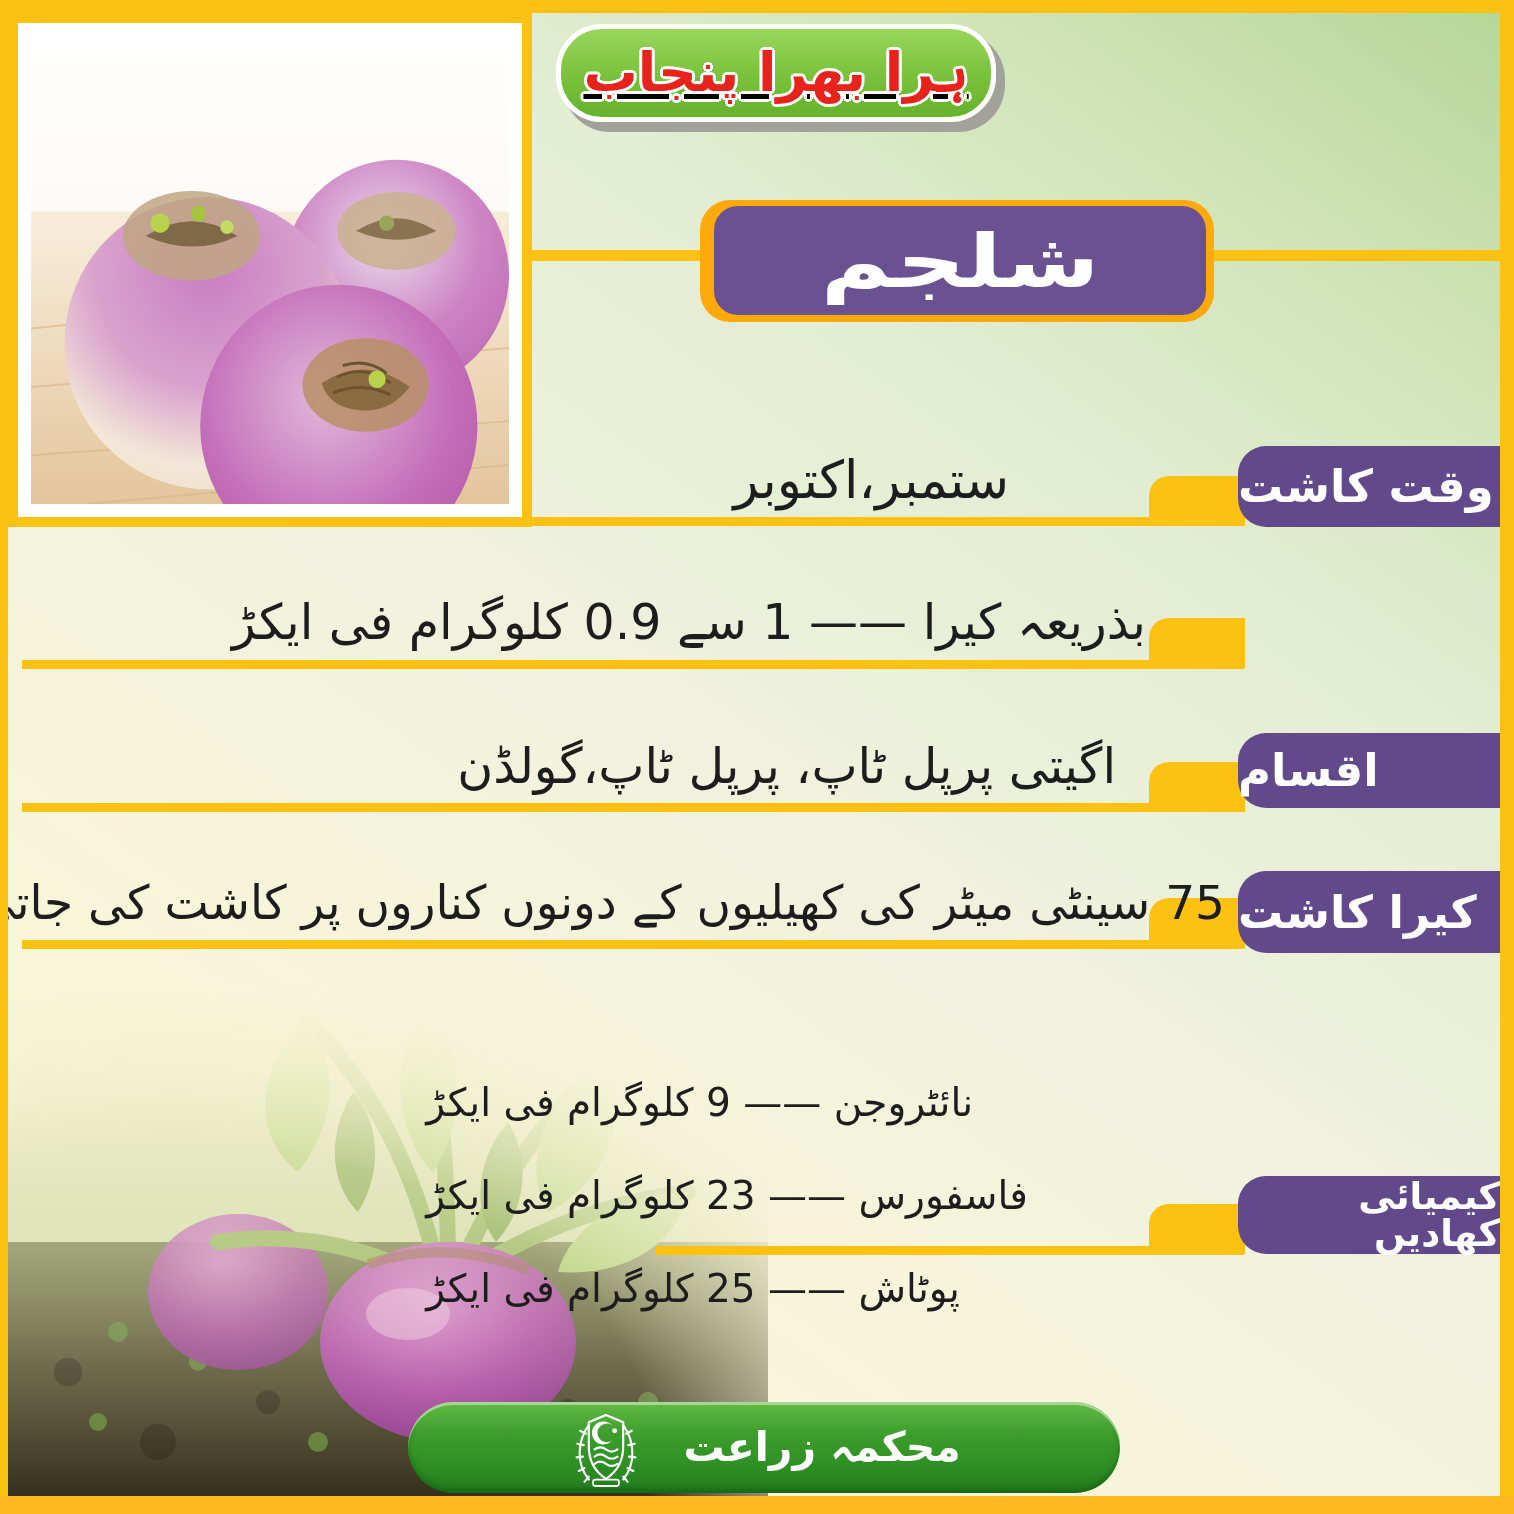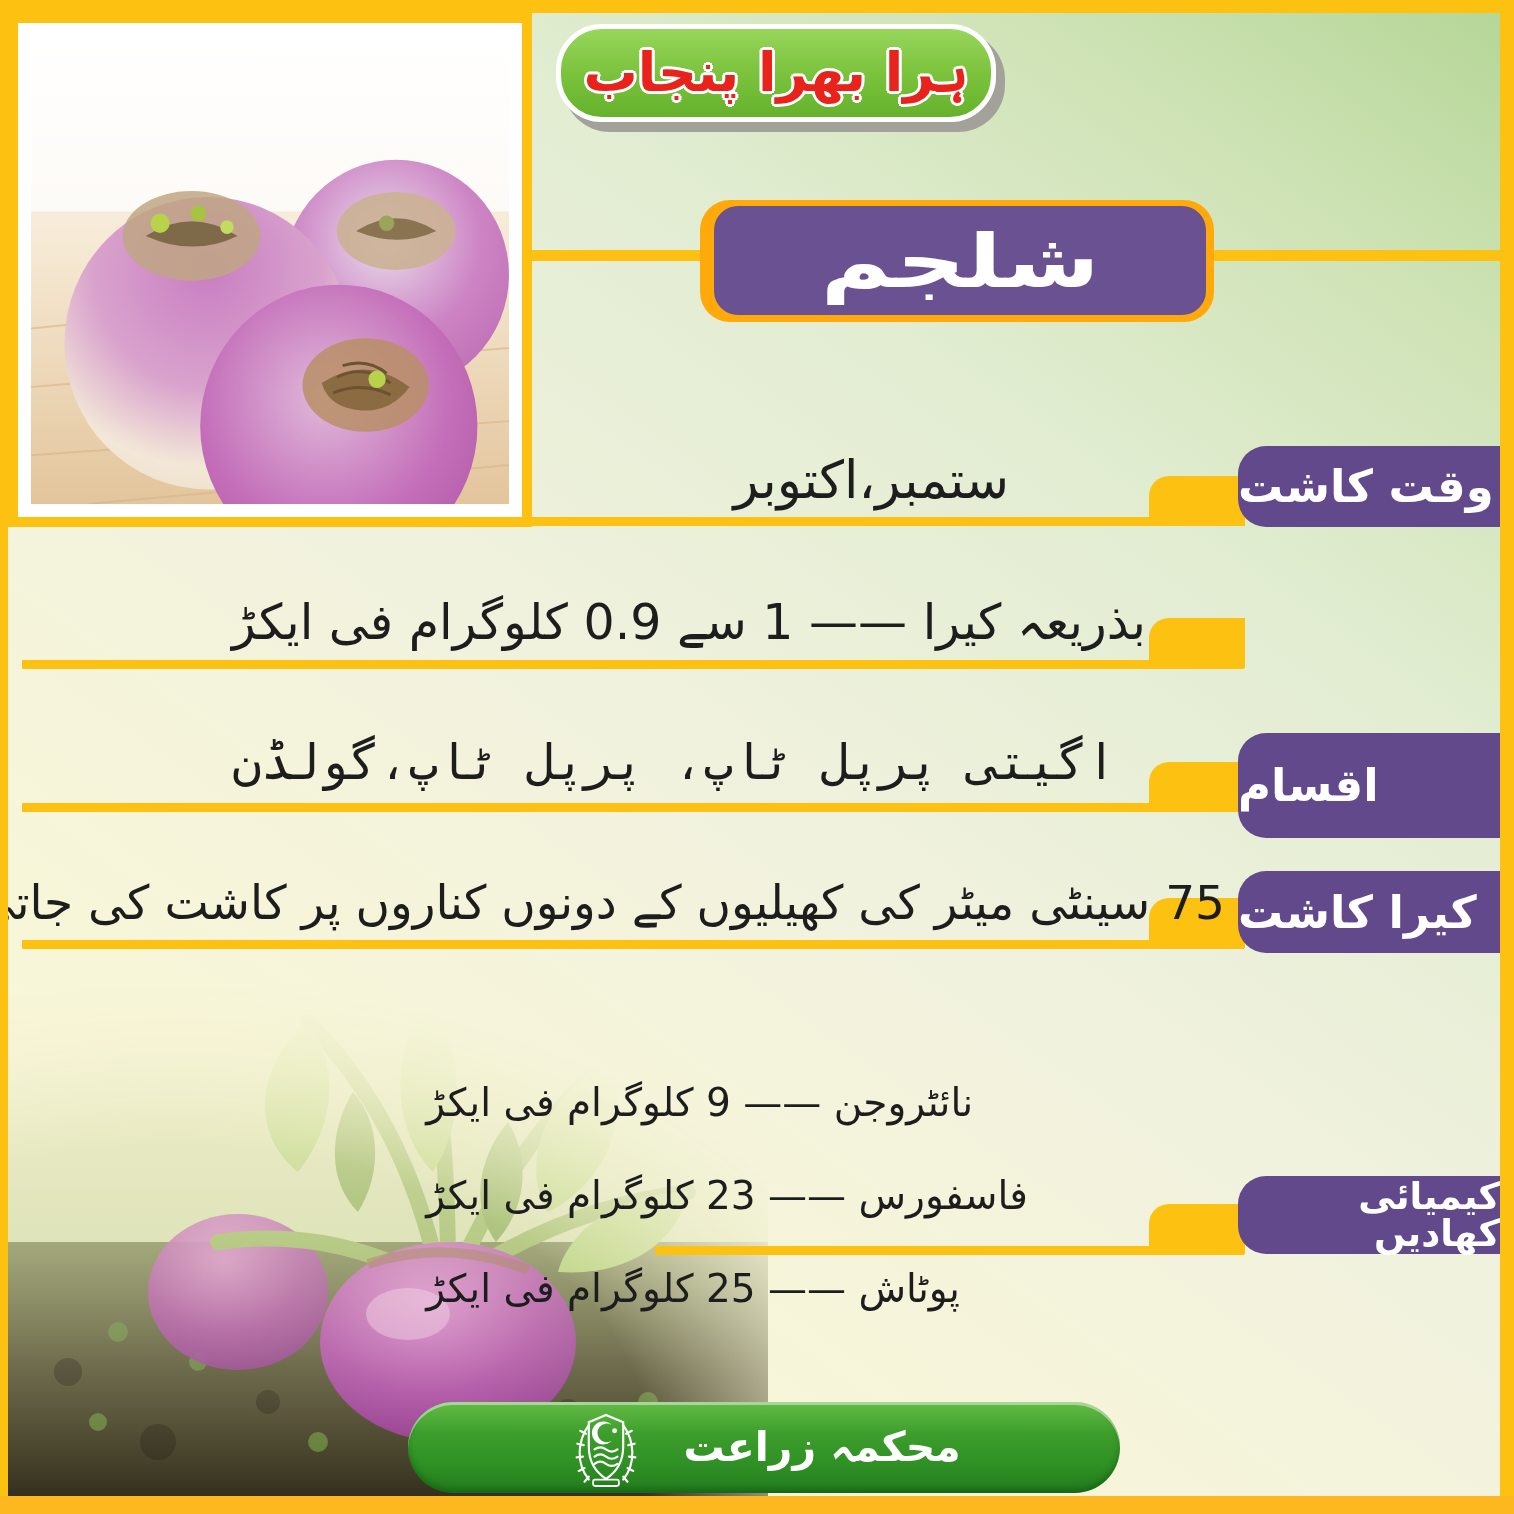--- a/index.html
+++ b/index.html
@@ -23,21 +23,21 @@
     padding:13px;z-index:30;
   }
   .photo-frame svg{display:block;width:100%;height:100%;}
 
   
   .badge{
     position:absolute;left:556px;top:24px;width:430px;height:88px;z-index:35;
     border-radius:46px;border:5px solid #ffffff;
     background:linear-gradient(180deg,#97d65b 0%,#7cc33d 50%,#65b22c 100%);
     box-shadow:8px 9px 0 1px #a2a29a;
-    display:flex;align-items:center;justify-content:center;
+    display:flex;align-items:center;justify-content:center;text-decoration:underline;
   }
   .badge-text{
     direction:rtl;color:#e7231c;font-size:54px;font-weight:bold;line-height:1;
     text-shadow:-3px 0 0 #fff,3px 0 0 #fff,0 -3px 0 #fff,0 3px 0 #fff,
                 -2px -2px 0 #fff,2px 2px 0 #fff,-2px 2px 0 #fff,2px -2px 0 #fff;
   }
 
   
   .title-rule{position:absolute;left:532px;right:14px;top:250px;height:11px;background:#fdc111;z-index:5;}
   .title-box-outer{
@@ -177,24 +177,24 @@
     <span class="lbl">وقت کاشت</span>
   </div>
   <div class="value" style="top:448px;right:505px;font-size:52px;">ستمبر،اکتوبر</div>
 
   <div class="tab" style="top:618px;height:50px;right:269px;"></div>
   <div class="rule" style="top:660px;left:22px;right:270px;"></div>
   <div class="value" style="top:592px;right:368px;">بذریعہ کیرا —— 1 سے 0.9 کلوگرام فی ایکڑ</div>
 
   <div class="tab" style="top:762px;height:50px;right:269px;"></div>
   <div class="rule" style="top:803px;left:22px;right:270px;"></div>
-  <div class="row-label" style="top:727px;height:105px;">
+  <div class="row-label" style="top:727px;height:75px;">
     <span class="lbl">اقسام</span>
   </div>
-  <div class="value" style="top:736px;right:398px;font-family:Liberation Mono, monospace;">اگیتی پرپل ٹاپ، پرپل ٹاپ،گولڈن</div>
+  <div class="value" style="top:736px;right:398px;">اگیتی پرپل ٹاپ، پرپل ٹاپ،گولڈن</div>
 
   <div class="tab" style="top:898px;height:50px;right:269px;"></div>
   <div class="rule" style="top:940px;left:22px;right:270px;"></div>
   <div class="row-label" style="top:865px;height:82px;">
     <span class="lbl">کیرا کاشت</span>
   </div>
   <div class="value" style="top:874px;left:45px;width:1180px;text-align:center;font-size:47px;">75 سینٹی میٹر کی کھیلیوں کے دونوں کناروں پر کاشت کی جاتی ہے</div>
 
   <div class="tab" style="top:1204px;height:50px;right:269px;"></div>
   <div class="rule" style="top:1246px;left:655px;right:270px;"></div>

